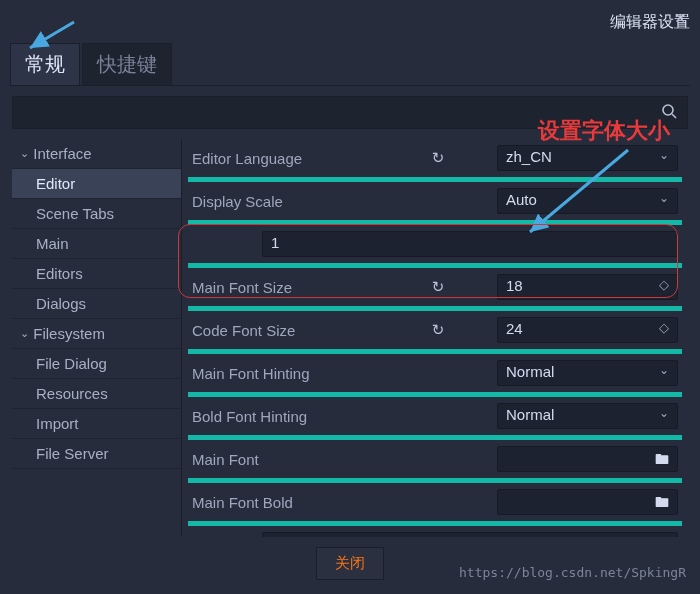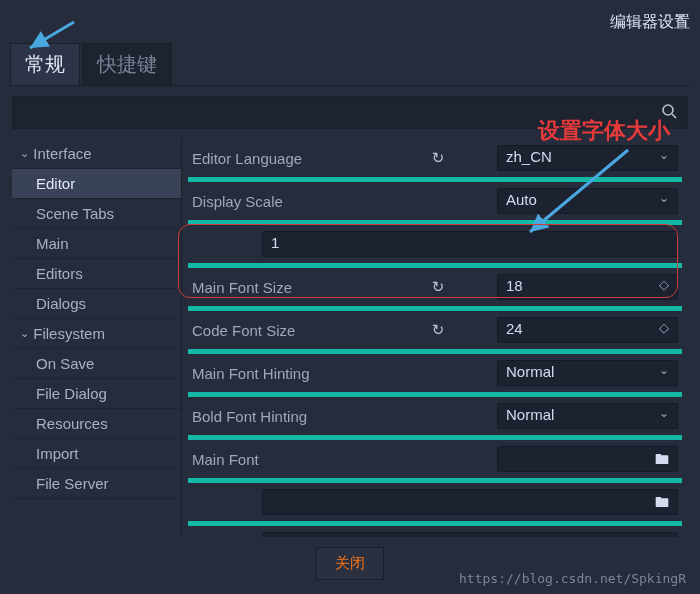--- a/index.html
+++ b/index.html
@@ -182,21 +182,21 @@
       display: inline-block;
       padding: 6px 18px;
       background: #2a3040;
       border: 1px solid #1a1f2a;
       color: #f97316;
       cursor: pointer;
     }
     .watermark {
       position: absolute;
       right: 14px;
-      bottom: 8px;
+      bottom: 14px;
       color: #7c8499;
       font-family: monospace;
       font-size: 13px;
     }
     
     .anno-text1 {
       position: absolute;
       top: 116px;
       right: 30px;
       color: #e83a3a;
@@ -262,21 +262,20 @@
         </div>
       <div class="item selected">Editor</div>
       <div class="item">Scene Tabs</div>
       <div class="item">Main</div>
       <div class="item">Editors</div>
       <div class="item">Dialogs</div>
       <div class="cat">
           <span class="caret">⌄</span>
           <span>Filesystem</span>
         </div>
-      <div class="item">On Save</div>
       <div class="item">File Dialog</div>
       <div class="item">Resources</div>
       <div class="item">Import</div>
       <div class="item">File Server</div>
     </div>
 
     <div class="content">
       <div class="row">
         <div class="label">Editor Language</div>
         <div class="reset">↻</div>
@@ -333,20 +332,21 @@
       </div>
       <div class="row">
         <div class="label">Main Font</div>
         <div class="reset"></div>
         <div class="value field">
             <span></span>
             <span class="folder">🖿</span>
           </div>
       </div>
       <div class="row">
+        <div class="label">Main Font Bold</div>
         <div class="reset"></div>
         <div class="value field">
             <span></span>
             <span class="folder">🖿</span>
           </div>
       </div>
       <div class="row">
         <div class="reset"></div>
         <div class="value field">
             <span></span>

